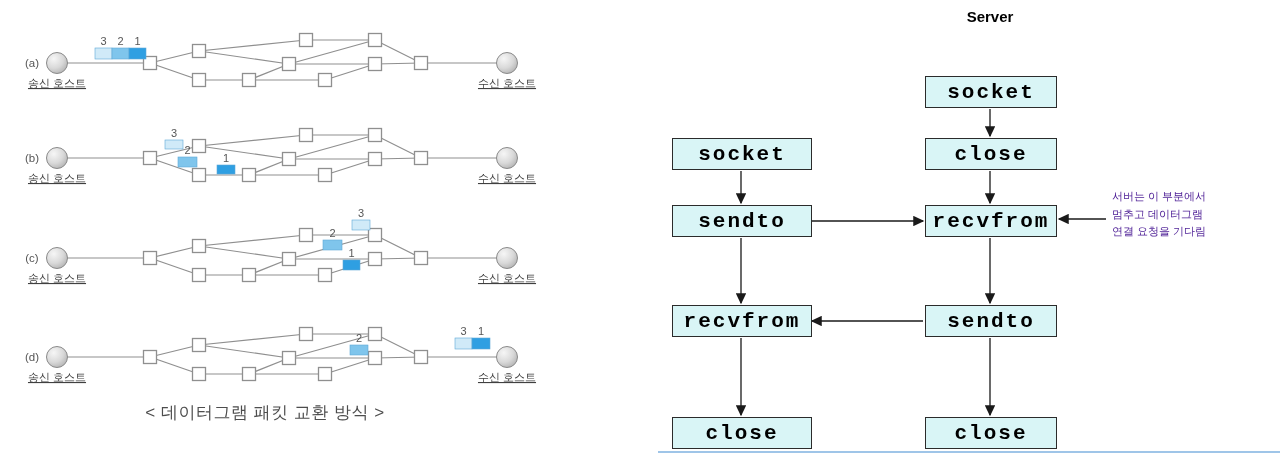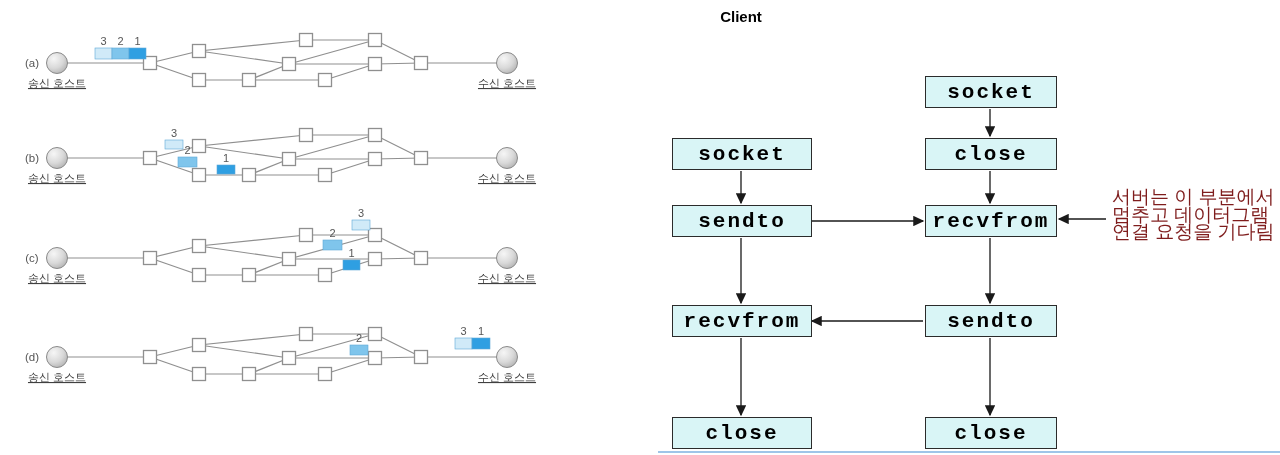--- a/index.html
+++ b/index.html
@@ -8,22 +8,22 @@
   #left-svg{position:absolute;left:0;top:0;}
   .caption{position:absolute;left:75px;top:401px;width:380px;text-align:center;
            font-size:17px;color:#4d4d4d;letter-spacing:0.5px;}
   .col-header{position:absolute;width:140px;text-align:center;font-weight:bold;
               font-size:15px;color:#000;top:8px;}
   #arrow-svg{position:absolute;left:0;top:0;}
   .flowbox{position:absolute;height:30px;background:#d9f5f6;border:1.6px solid #2b2b2b;
            display:flex;align-items:center;justify-content:center;}
   .flowbox span{font-family:"Liberation Mono","DejaVu Sans Mono",monospace;
                 font-weight:bold;font-size:21px;letter-spacing:2px;color:#000;}
-  .annotation{position:absolute;left:1112px;top:188px;font-size:19px;line-height:17.5px;
-              color:#7f1d1d;white-space:nowrap;}
+  .annotation{position:absolute;left:1112px;top:188px;font-size:11px;line-height:17.5px;
+              color:#4c1d95;white-space:nowrap;}
   .bottom-line{position:absolute;left:658px;top:451px;width:622px;height:2px;background:#9fc5e8;}
 </style>
 </head>
 <body>
 
 <div class="stage">
 
   <svg id="left-svg" width="640" height="455" viewBox="0 0 640 455">
     <defs>
       <radialGradient id="hostGrad" cx="35%" cy="30%" r="75%">
@@ -181,22 +181,23 @@
           <text x="463.5" y="-22" text-anchor="middle" font-size="11" fill="#555555">3</text>
           <rect x="472" y="-19" width="18" height="11" fill="#2f9fe2" stroke="#5ea8d6" stroke-width="0.6"></rect>
           <text x="481" y="-22" text-anchor="middle" font-size="11" fill="#555555">1</text>
           <text x="32" y="4" text-anchor="middle" font-size="11.5" fill="#555555">(d)</text>
           <text x="57" y="24" text-anchor="middle" font-size="11" fill="#404040" text-decoration="underline">송신 호스트</text>
           <text x="507" y="24" text-anchor="middle" font-size="11" fill="#404040" text-decoration="underline">수신 호스트</text>
         </g>
       </g>
   </svg>
 
-
-  <div class="col-header" style="left:671px;">Client</div>
+  <div class="caption">&lt; 데이터그램 패킷 교환 방식 &gt;</div>
+
+  <div class="col-header" style="left:920px;">Server</div>
 
   <svg id="arrow-svg" width="1280" height="455" viewBox="0 0 1280 455">
     <defs>
       <marker id="arrh" markerWidth="9" markerHeight="8" refX="7.5" refY="4" orient="auto">
         <path d="M0,0 L8.5,4 L0,8 z" fill="#1a1a1a"></path>
       </marker>
     </defs>
     <g id="arrow-group">
         <line x1="990" y1="109" x2="990" y2="136" stroke="#1a1a1a" stroke-width="1.3" marker-end="url(#arrh)"></line>
         <line x1="990" y1="171" x2="990" y2="203" stroke="#1a1a1a" stroke-width="1.3" marker-end="url(#arrh)"></line>

